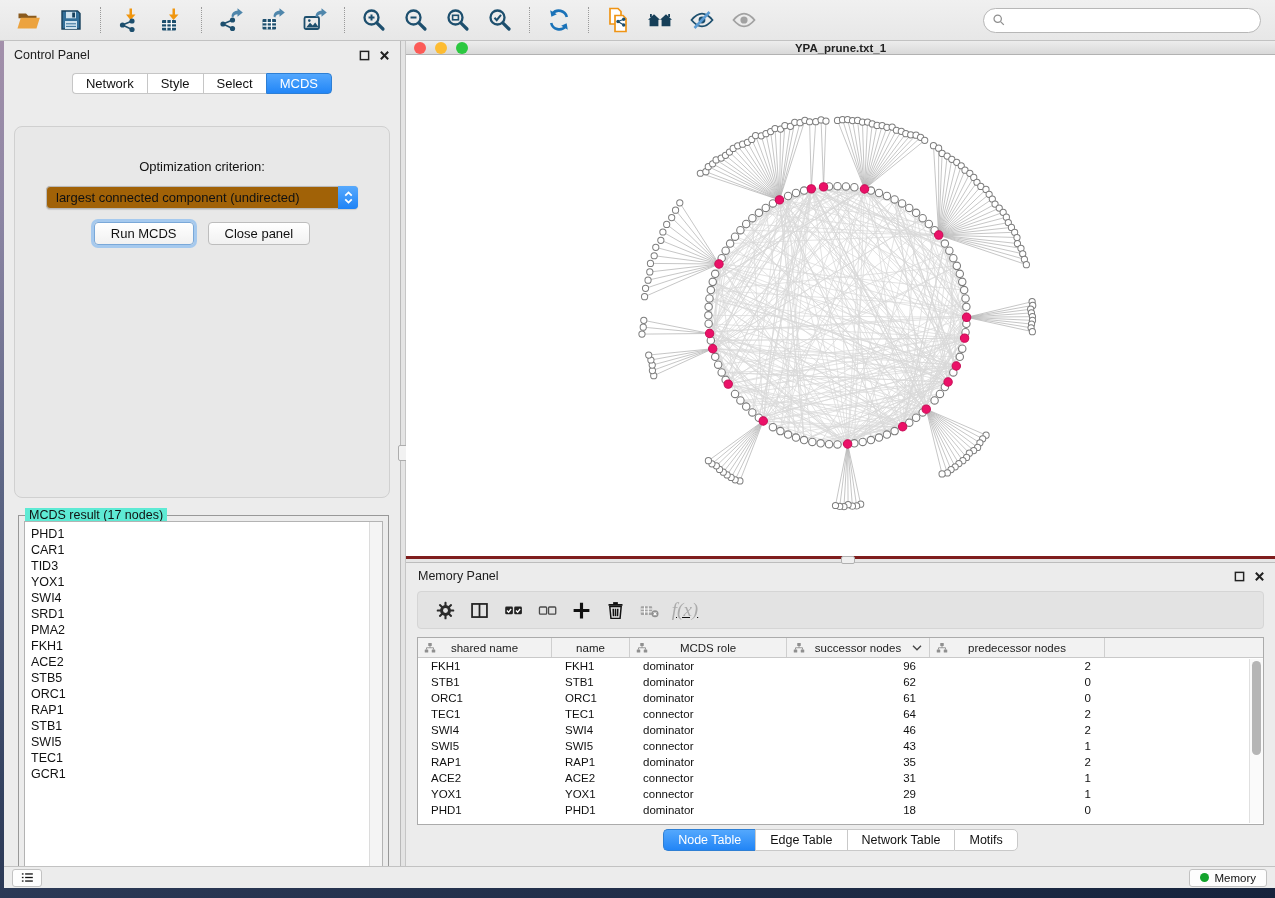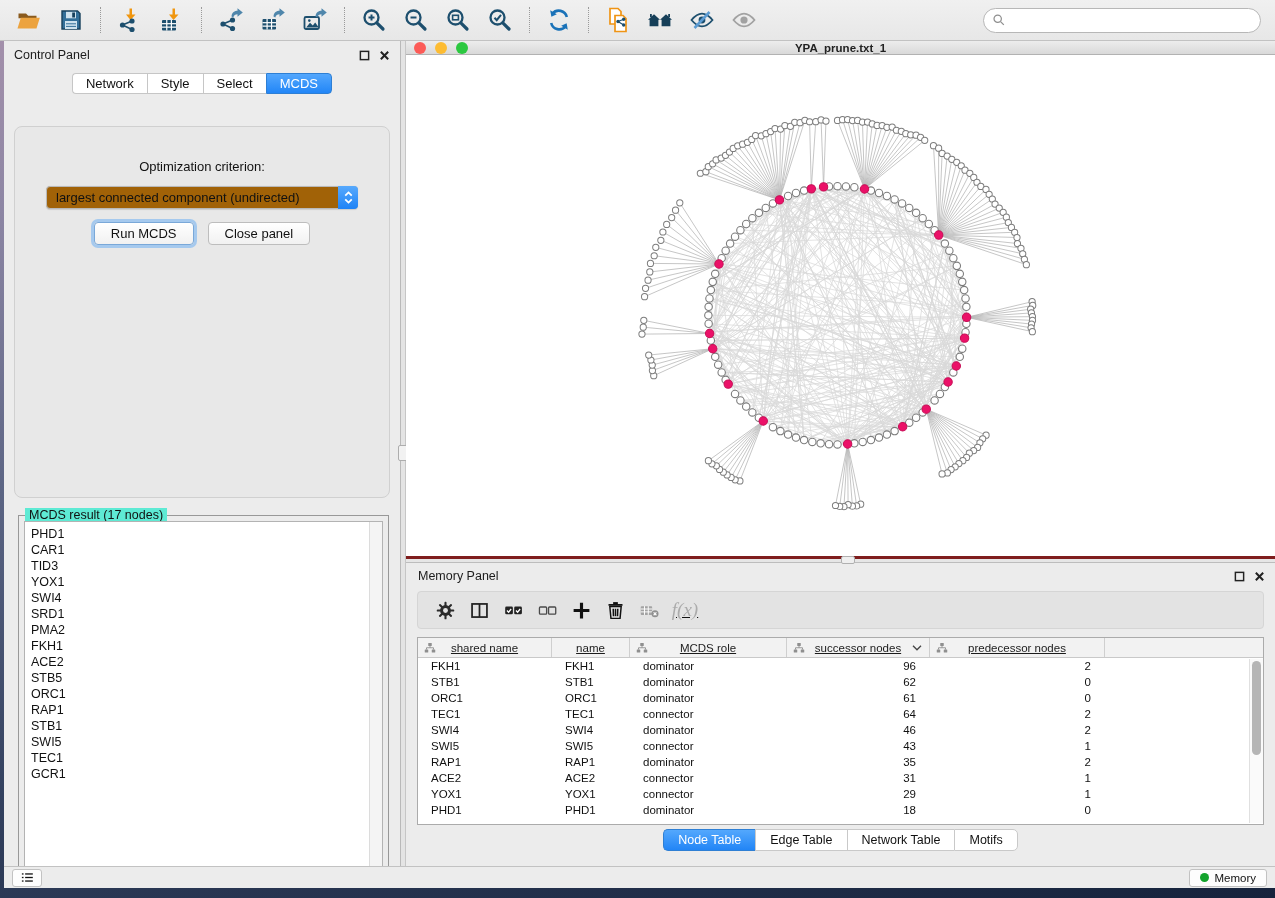--- a/index.html
+++ b/index.html
@@ -82,21 +82,21 @@
   .tp-titlebar { height:23px; display:flex; align-items:center; padding:3px 10px 0 12px; }
   .tp-toolbar { margin:5px 11px 0 11px; height:38px; background:#e3e3e3; border:1px solid #d5d5d5;
     border-radius:4px; display:flex; align-items:center; padding:0 10px; }
   .tp-btn { width:34px; height:30px; display:flex; align-items:center; justify-content:center;text-decoration:underline; }
   .tp-btn svg { width:21px; height:21px; }
   .fx-label { font-size:19px; font-style:italic; font-family:"Liberation Serif","DejaVu Serif",serif; color:#ababab; padding-left:4px; }
 
   .ntable { margin:8px 11px 0 11px; height:188px; background:#fff; border:1px solid #ababab; position:relative; overflow:hidden; }
   .thead { display:flex; height:20px; background:#f2f2f2; border-bottom:1px solid #c9c9c9; }
   .th { position:relative; display:flex; align-items:center; justify-content:center; border-right:1px solid #cfcfcf;
-    font-size:11.5px; color:#1c1c1c; flex:0 0 auto;text-decoration:underline; }
+    font-size:11.5px; color:#1c1c1c; flex:0 0 auto; }
   .th .tree-ic { position:absolute; left:6px; width:12px; height:12px; }
   .th .sort-ic { position:absolute; right:7px; width:10px; height:6px; }
   .trow { display:flex; height:16px; align-items:center; font-size:11.5px; }
   .td { flex:0 0 auto; padding-left:13px; white-space:nowrap; overflow:hidden; }
   .td.num { text-align:right; padding-right:14px; padding-left:0; }
   .vscroll { position:absolute; top:21px; bottom:1px; right:0; width:14px; background:#fafafa; border-left:1px solid #e0e0e0; }
   .vthumb { position:absolute; left:2px; right:2px; top:2px; height:94px; background:#b5b5b5; border-radius:5px; }
 
   .bottom-tabs { display:flex; justify-content:center; margin-top:4px; }
   .btab { height:22px; line-height:20px; padding:0 14px; font-size:12.5px; background:#fff;

